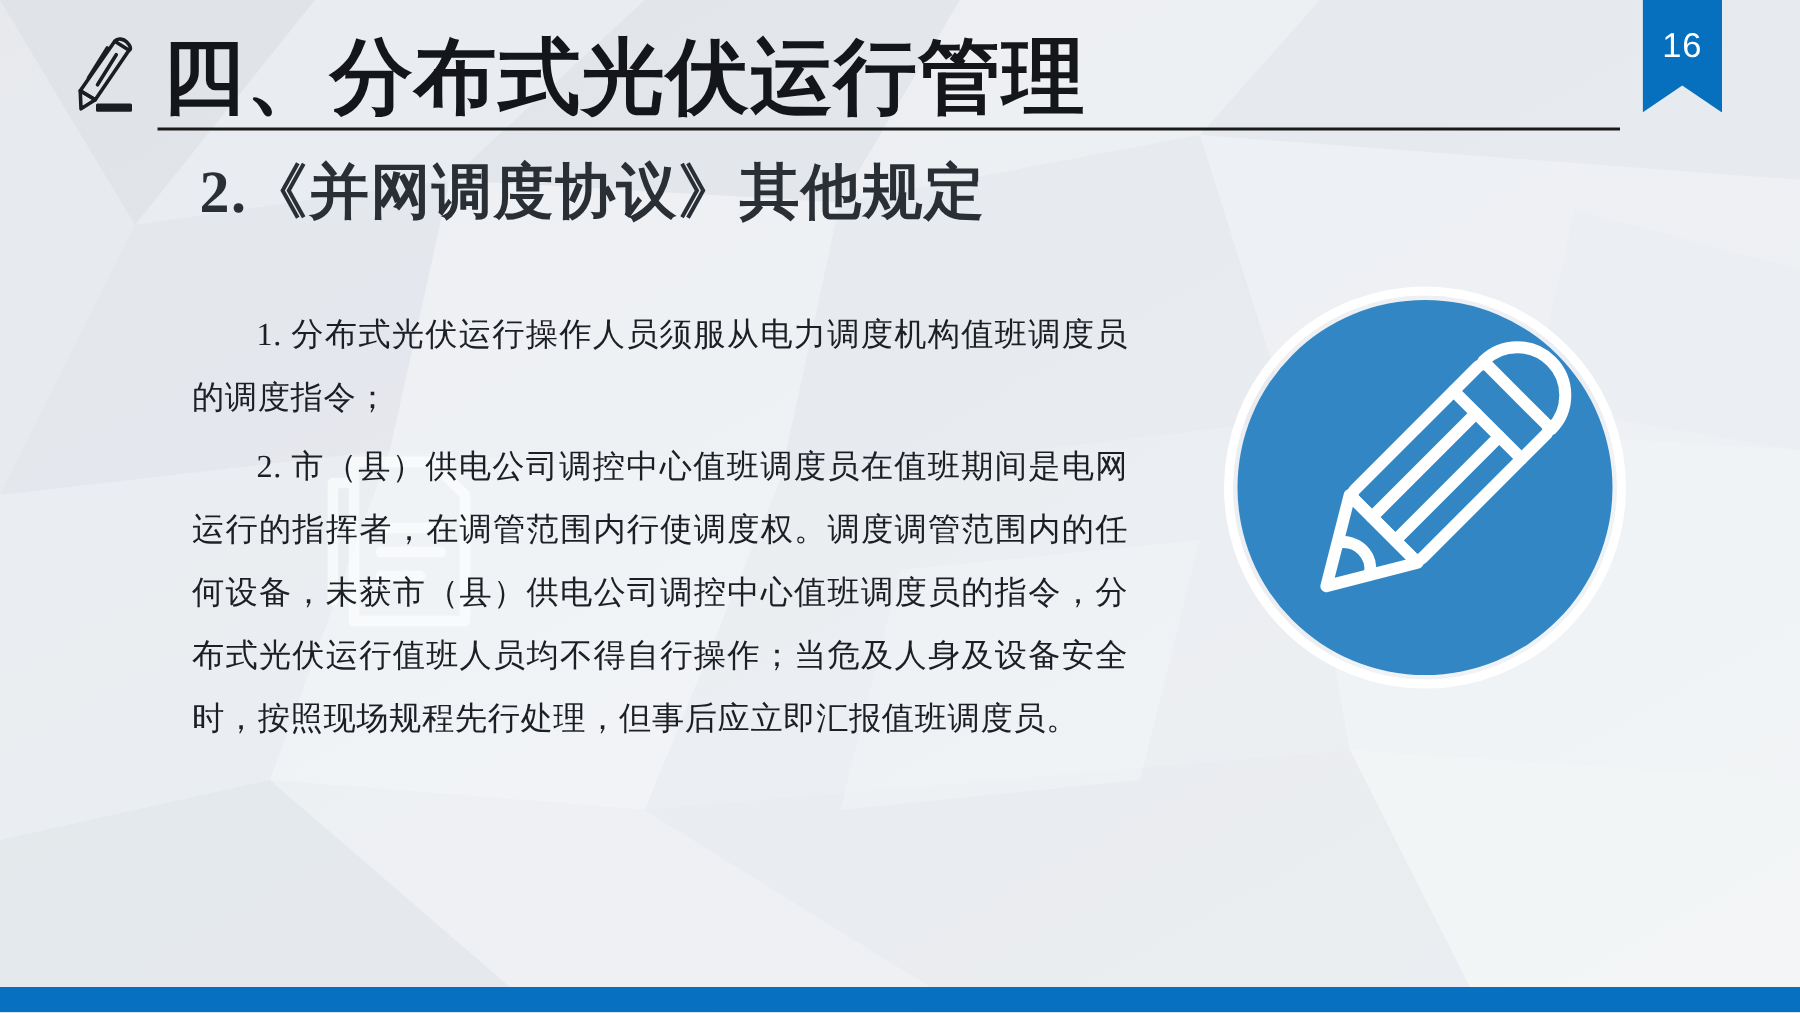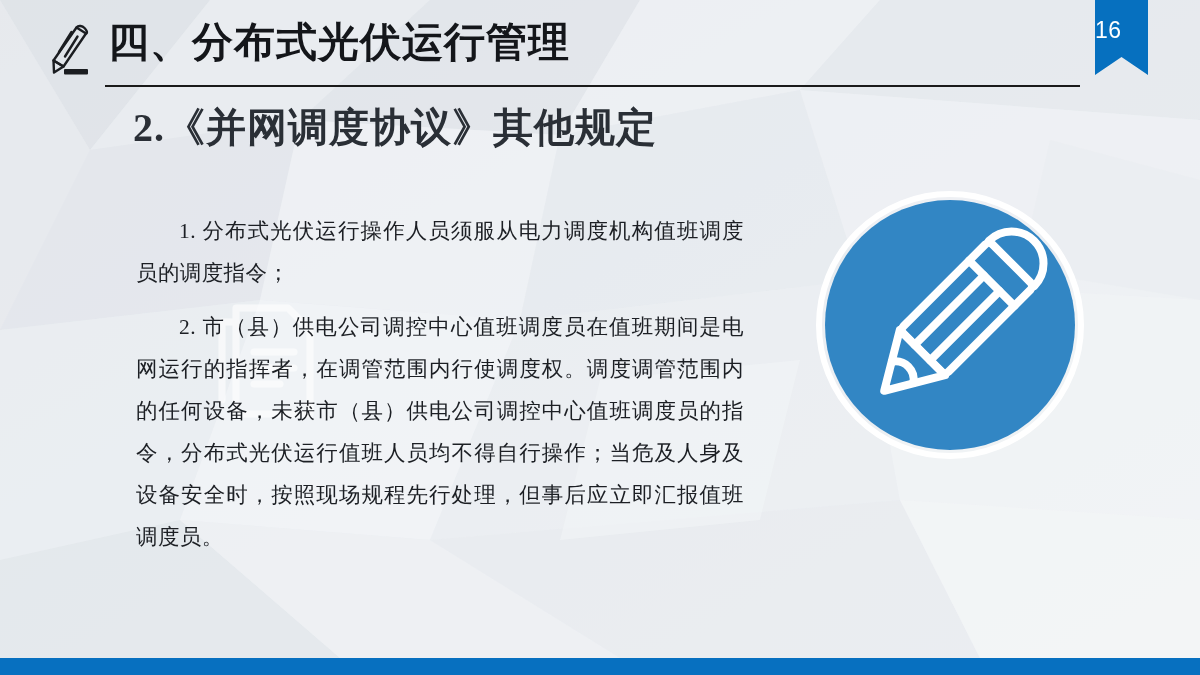--- a/index.html
+++ b/index.html
@@ -46,42 +46,42 @@
     left: 1095px;
     width: 53px;
     height: 75px;
     background: #0670bf;
     -webkit-clip-path: polygon(0 0, 100% 0, 100% 100%, 50% 76%, 0 100%);
     clip-path: polygon(0 0, 100% 0, 100% 100%, 50% 76%, 0 100%);
     color: #ffffff;
     font-family: "Liberation Sans", "DejaVu Sans", sans-serif;
     font-size: 23px;
     line-height: 1;
-    text-align: left;
+    text-align: center;
   }
   #page-ribbon .num {
     display: block;
     padding-top: 19px;
     letter-spacing: 0.5px;
   }
 
   
   #header-icon {
     position: absolute;
     left: 42px;
     top: 22px;
     width: 56px;
     height: 58px;
   }
   #slide-title {
     position: absolute;
     left: 108px;
     top: 15px;
     font-family: "Liberation Serif", "DejaVu Serif", serif;
-    font-size: 41px;
+    font-size: 55px;
     font-weight: bold;
     color: #14161a;
     letter-spacing: 1px;
     white-space: nowrap;
   }
   #title-rule {
     position: absolute;
     left: 105px;
     top: 85px;
     width: 975px;
@@ -119,21 +119,21 @@
     left: 124px;
     top: 198px;
     width: 632px;
     font-family: "Liberation Serif", "DejaVu Serif", serif;
     font-size: 21.5px;
     line-height: 42px;
     color: #1c1f24;
     letter-spacing: 0.4px;
   }
   #body-copy p {
-    margin: 12px;
+    margin: 4px;
     text-indent: 2em;
     text-align: justify;
     text-justify: inter-ideograph;
   }
 
   
   #circle-badge {
     position: absolute;
     left: 815px;
     top: 190px;

